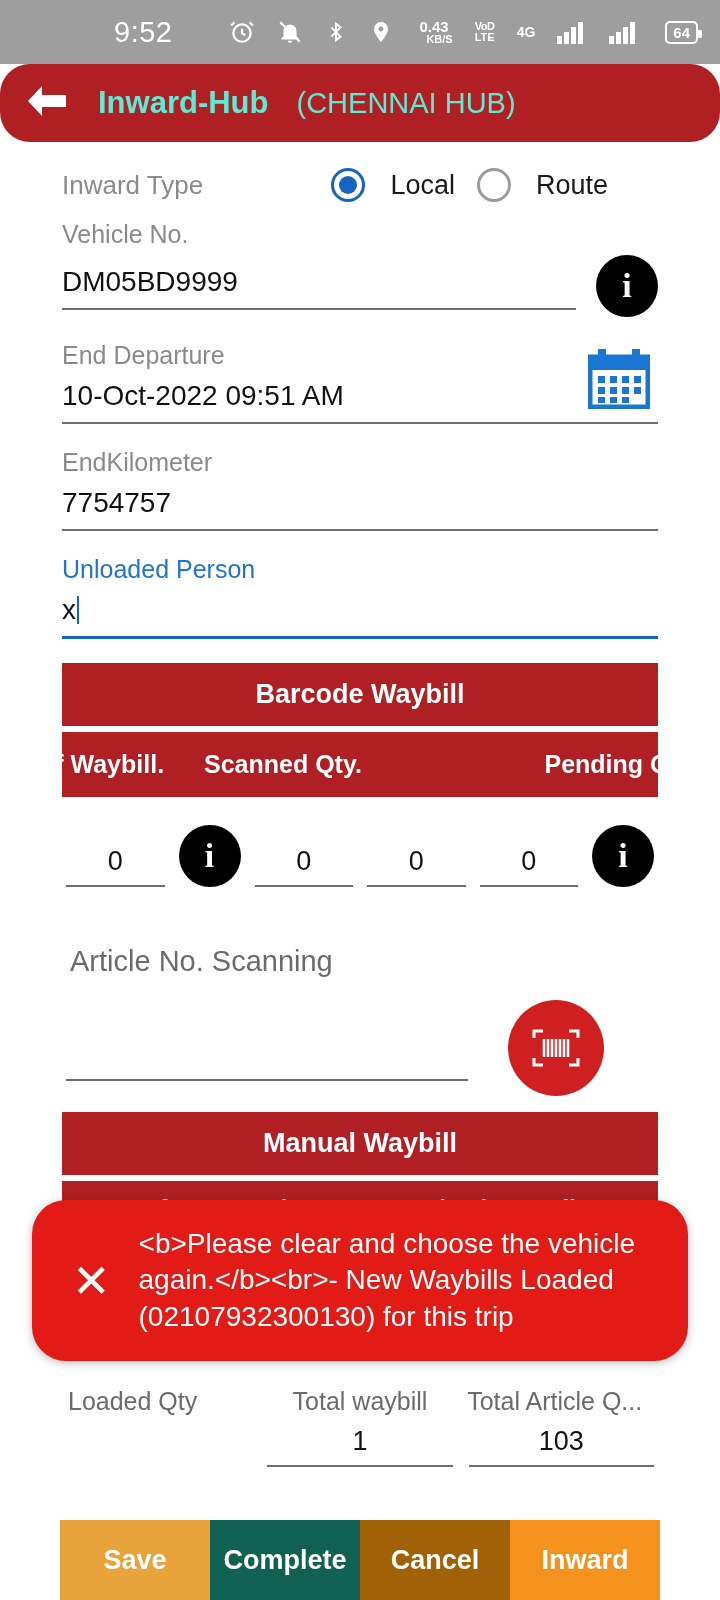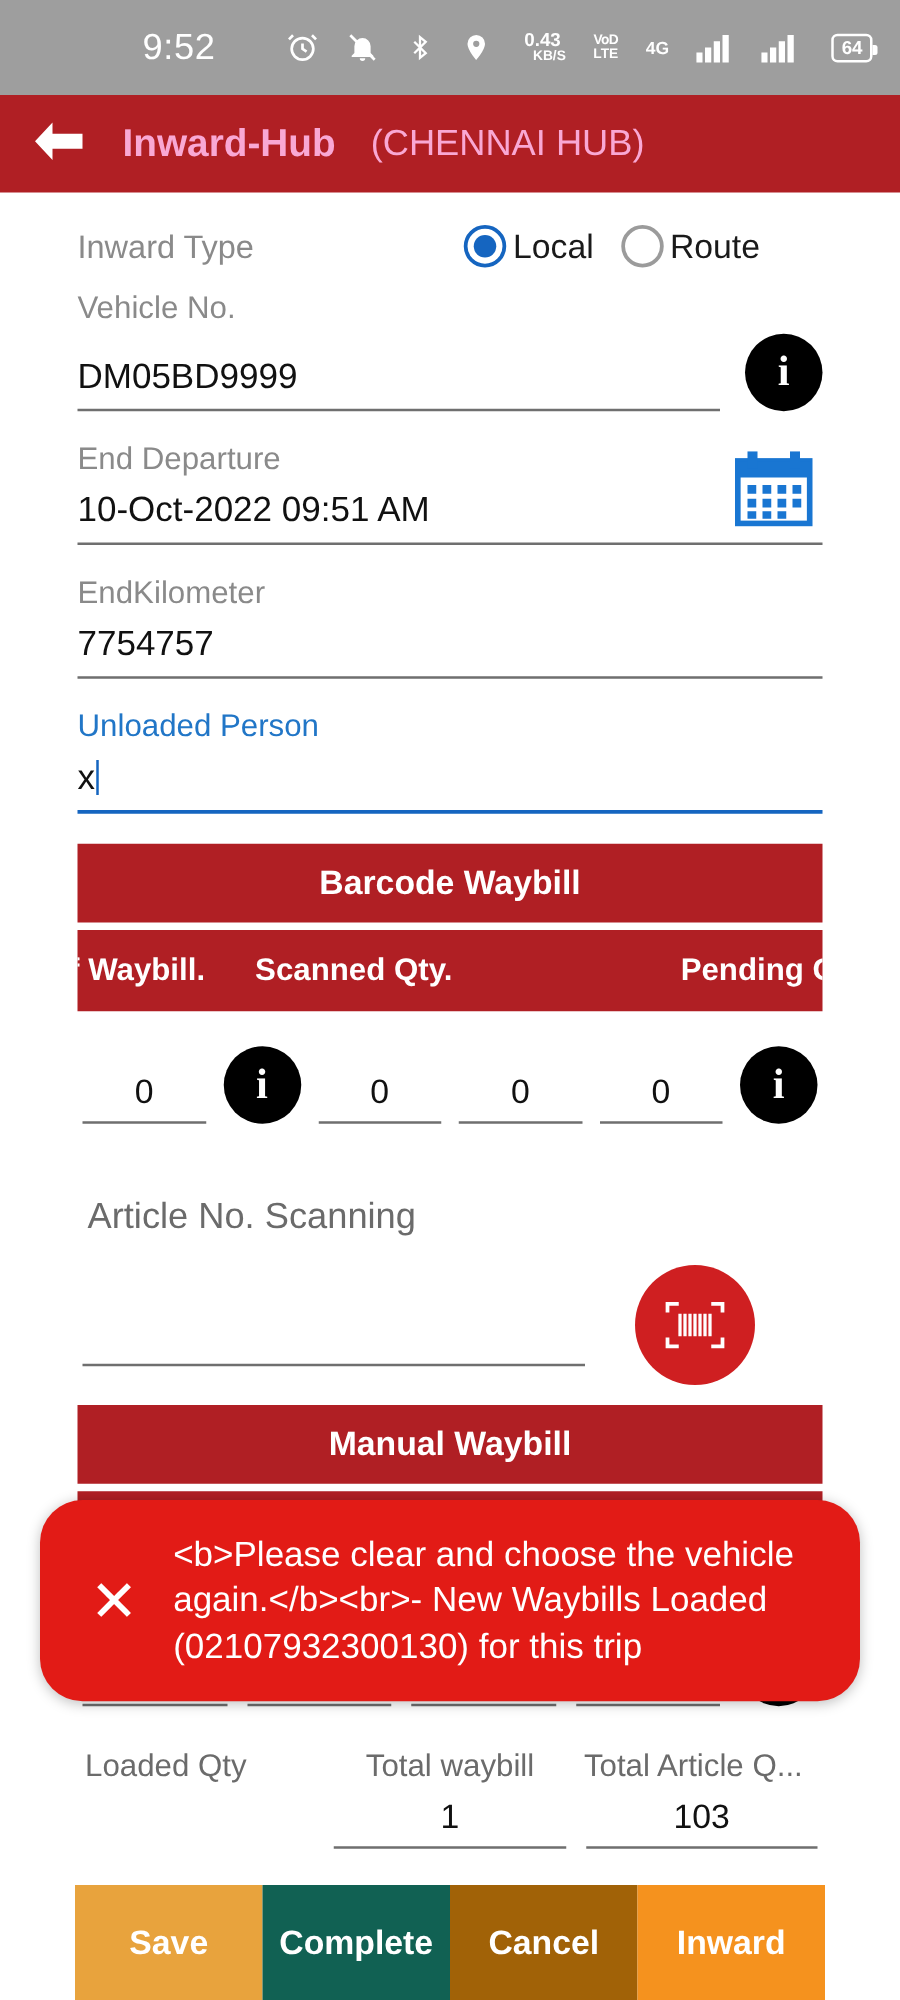--- a/index.html
+++ b/index.html
@@ -12,21 +12,21 @@
   }
   .screen {
     position: relative;
     width: 720px;
     height: 1600px;
     background: #ffffff;
   }
 
   
   .status-bar {
-    height: 76px;
+    height: 64px;
     background: #9e9e9e;
     display: flex;
     align-items: center;
     padding: 0 22px;
     color: #ffffff;
   }
   .status-time {
     font-size: 29px;
     font-weight: 500;
     letter-spacing: .5px;
@@ -77,21 +77,22 @@
     border-radius: 0 2px 2px 0;
   }
 
   
   .app-bar {
     height: 78px;
     background: #b01f24;
     display: flex;
     align-items: center;
     padding: 0 24px;
-    color: #f9a8d4;
+    color: #5eead4;
+    border-radius: 30px;
   }
   .back-arrow { margin-right: 30px; cursor: pointer; }
   .app-title {
     font-size: 31px;
     font-weight: bold;
   }
   .app-sub {
     font-size: 29px;
     margin-left: 28px;
     font-weight: 400;
@@ -112,21 +113,21 @@
   .radio-group {
     margin-left: auto;
     display: flex;
     align-items: center;
     gap: 22px;
     padding-right: 50px;
   }
   .radio {
     display: flex;
     align-items: center;
-    gap: 5px;
+    gap: 25px;
     cursor: pointer;
   }
   .radio .dot {
     width: 34px; height: 34px;
     border-radius: 50%;
     border: 3px solid #9b9b9b;
     display: flex; align-items: center; justify-content: center;
   }
   .radio.checked .dot { border-color: #1565c0; }
   .radio.checked .dot::after {
@@ -169,21 +170,21 @@
     color: #fff;
     border-radius: 50%;
     display: flex; align-items: center; justify-content: center;
     font-size: 34px;
     font-weight: bold;
     font-family: "Liberation Serif", serif;
     cursor: pointer;
     flex: none;
   }
 
-  .with-badge { display: flex; align-items: flex-end; gap: 20px; }
+  .with-badge { display: flex; align-items: center; gap: 20px; }
   .with-badge .grow { flex: 1; }
   .with-badge .grow .fvalue { width: 100%; }
 
   .cal-icon { position: absolute; right: 8px; top: 8px; cursor: pointer; }
 
   
   .section-head {
     background: #b01f24;
     color: #fff;
     text-align: center;
@@ -308,21 +309,21 @@
     line-height: 1.3;
   }
 
   
   .btn-bar {
     position: absolute;
     left: 60px;
     right: 60px;
     bottom: 0;
     display: flex;
-    height: 92px;
+    height: 80px;
   }
   .btn {
     flex: 1;
     display: flex;
     align-items: center;
     justify-content: center;
     color: #fff;
     font-size: 27px;
     font-weight: bold;
     cursor: pointer;

